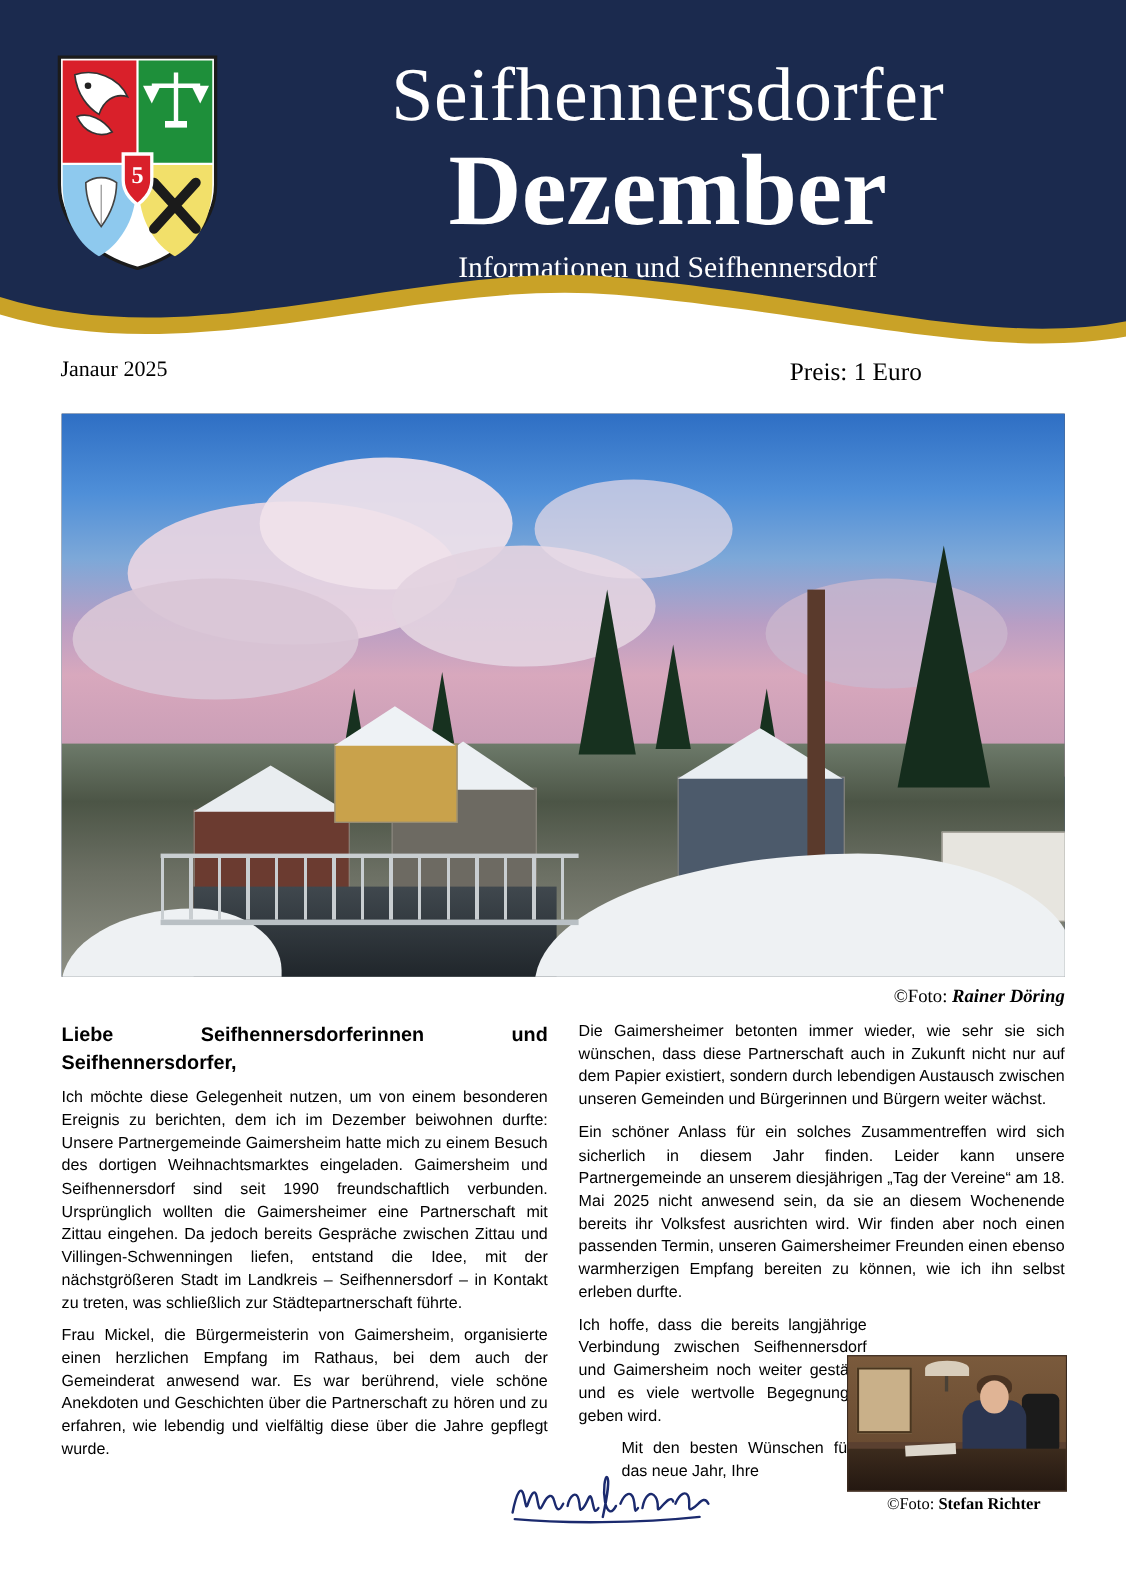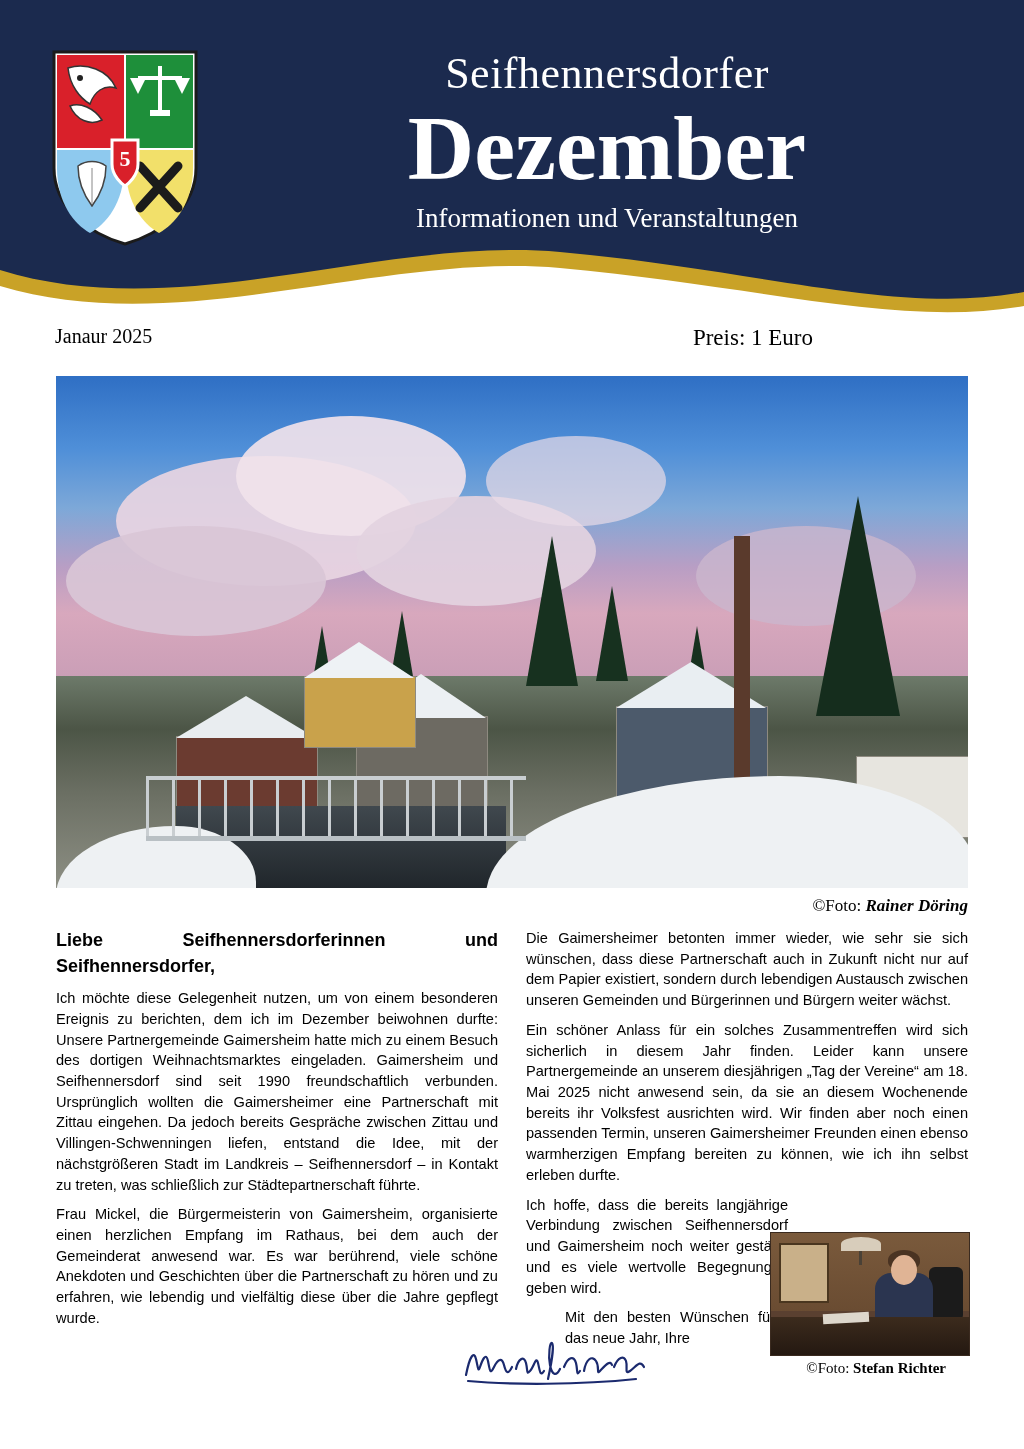--- a/index.html
+++ b/index.html
@@ -40,21 +40,21 @@
   .title-block {
     position: absolute;
     left: 222px;
     top: 52px;
     width: 770px;
     text-align: center;
   }
   .title-line1 {
     font-family: "Liberation Serif", serif;
     color: #ffffff;
-    font-size: 44px;
+    font-size: 69px;
     letter-spacing: 0.5px;
     line-height: 1.0;
     font-weight: normal;
   }
   .title-line2 {
     font-family: "Liberation Serif", serif;
     color: #ffffff;
     font-size: 92px;
     font-weight: bold;
     line-height: 1.05;
@@ -67,20 +67,21 @@
     margin-top: 6px;
   }
 
   
   .issue-line {
     position: absolute;
     left: 0;
     top: 325px;
     width: 868px;
     height: 30px;
+    padding-left: 25px;
   }
   .issue-date {
     position: absolute;
     left: 55px;
     top: 0;
     font-family: "Liberation Serif", serif;
     font-size: 20px;
     color: #000000;
   }
   .issue-price {
@@ -280,21 +281,21 @@
       <path d="M90 118 L128 160 M128 118 L90 160" stroke="#1b1b1b" stroke-width="9" stroke-linecap="round"></path>
 
       <path d="M62 92 H88 V116 C88 128 78 136 75 138 C72 136 62 128 62 116 Z" fill="#d9202a" stroke="#ffffff" stroke-width="3"></path>
       <text x="75" y="118" font-family="Liberation Serif, serif" font-size="22" fill="#ffffff" text-anchor="middle" font-weight="bold">5</text>
     </svg>
   </div>
 
   <div class="title-block">
     <div class="title-line1">Seifhennersdorfer</div>
     <div class="title-line2">Dezember</div>
-    <div class="title-sub">Informationen und Veranstaltungen</div>
+    <div class="title-sub">Informationen und Seifhennersdorf</div>
   </div>
 
   <svg class="masthead-wave" viewBox="0 0 1024 90" preserveAspectRatio="none">
     <path d="M0,40 C180,96 380,6 560,22 C760,40 900,86 1024,62 L1024,90 L0,90 Z" fill="#c9a227"></path>
     <path d="M0,56 C180,110 380,22 560,38 C760,56 900,98 1024,76 L1024,90 L0,90 Z" fill="#ffffff"></path>
   </svg>
 </div>
 
 <div class="issue-line">
   <div class="issue-date">Janaur 2025</div>

